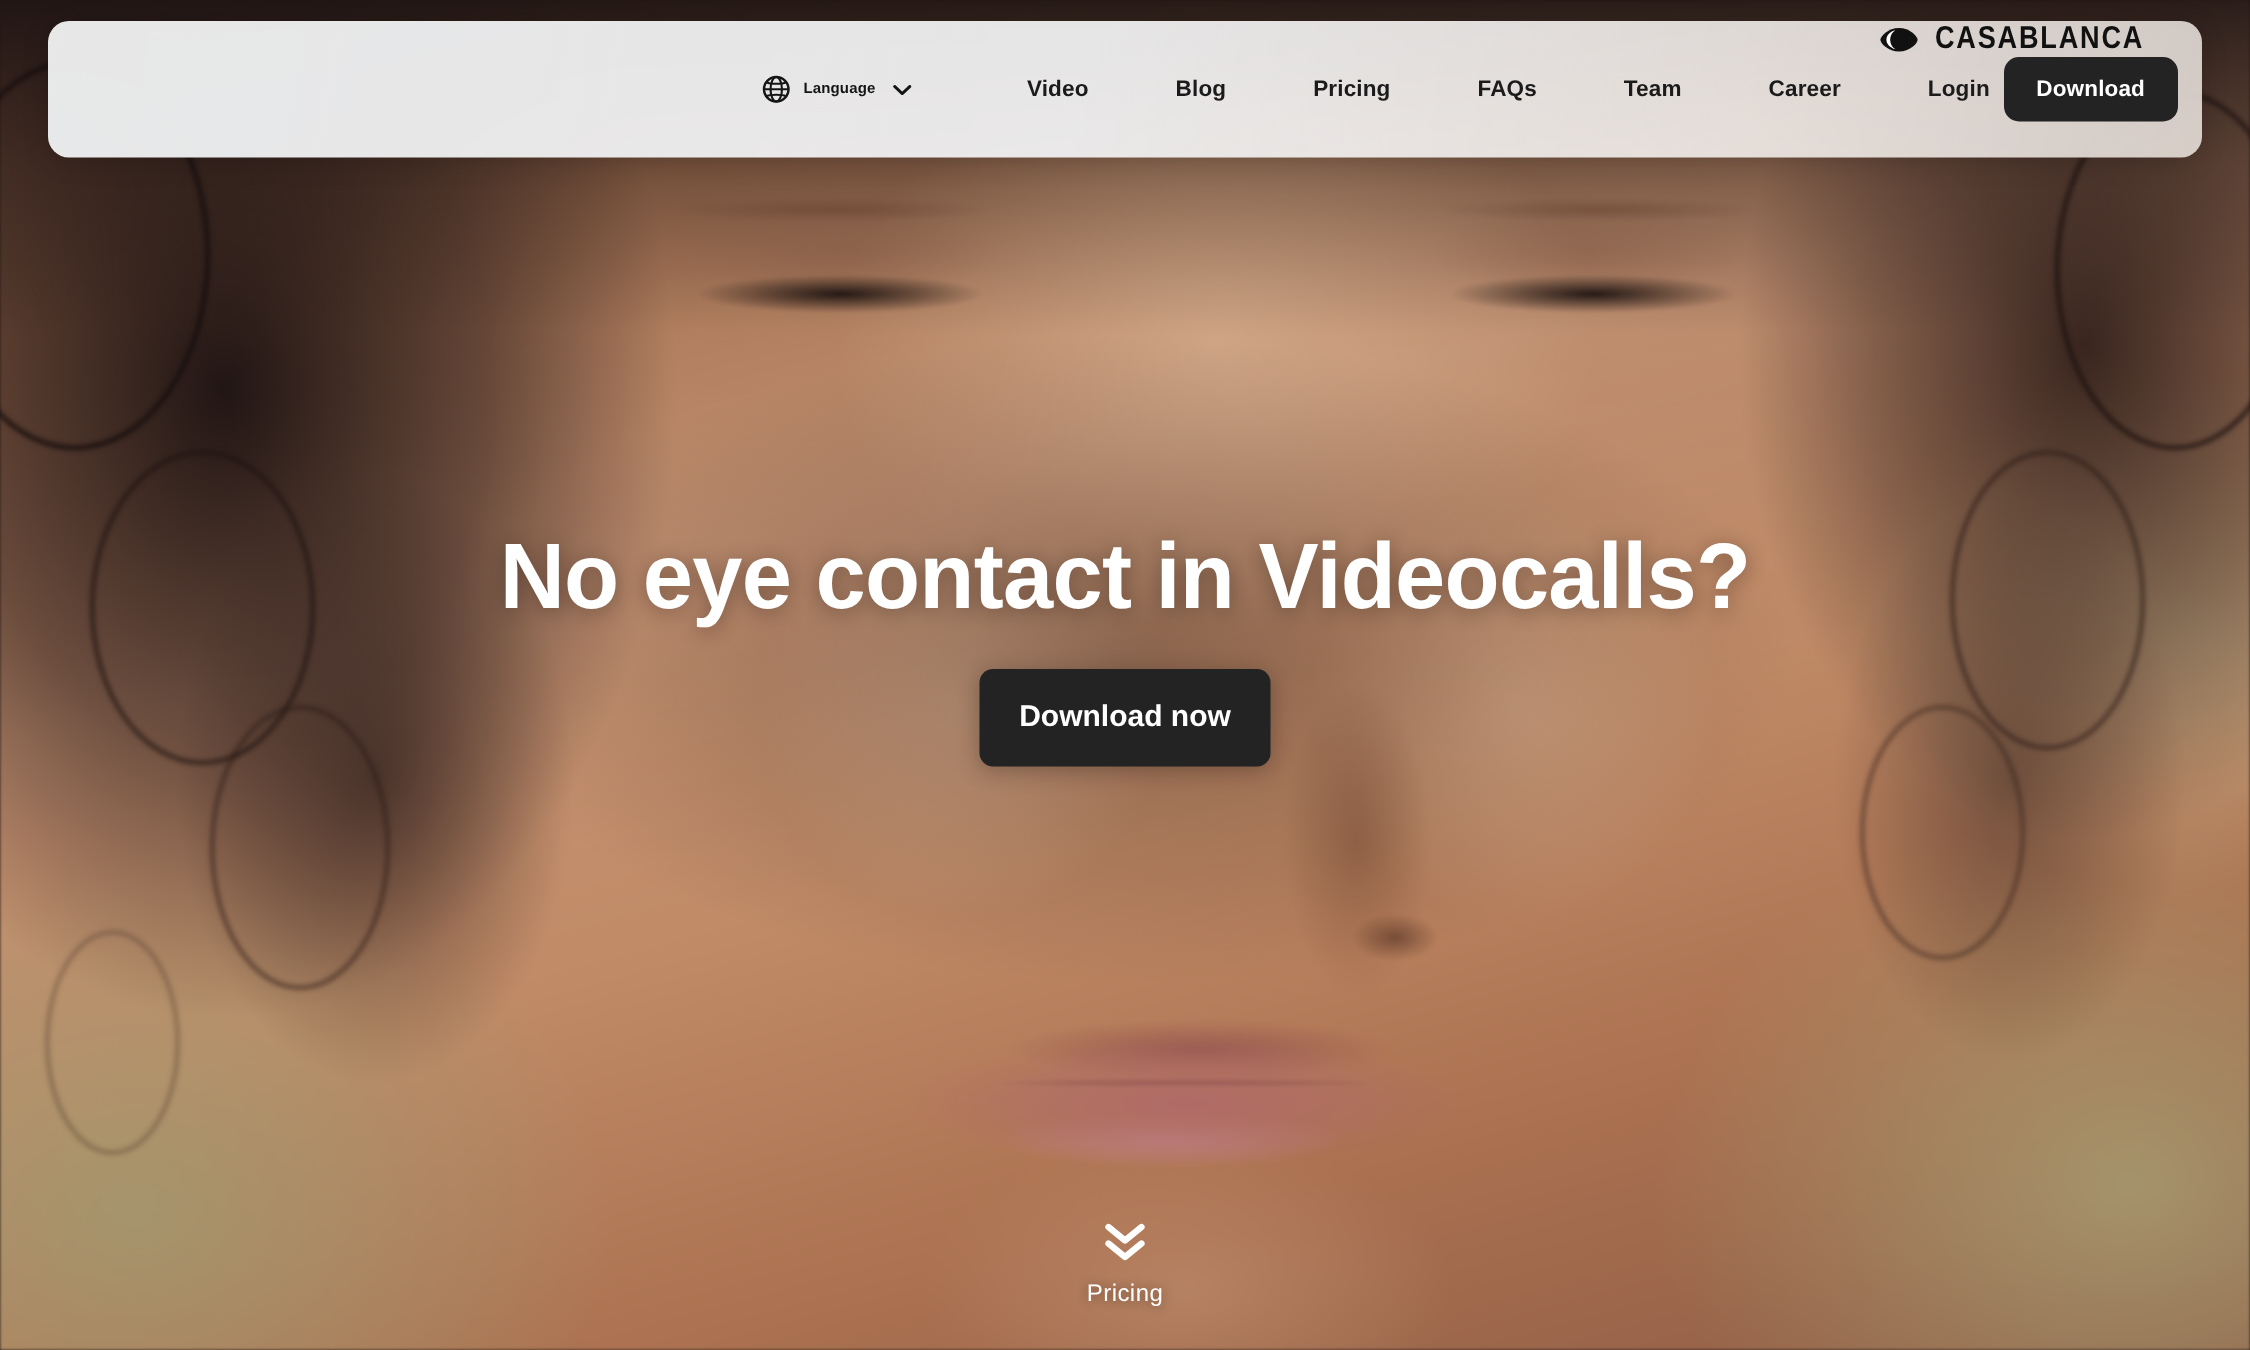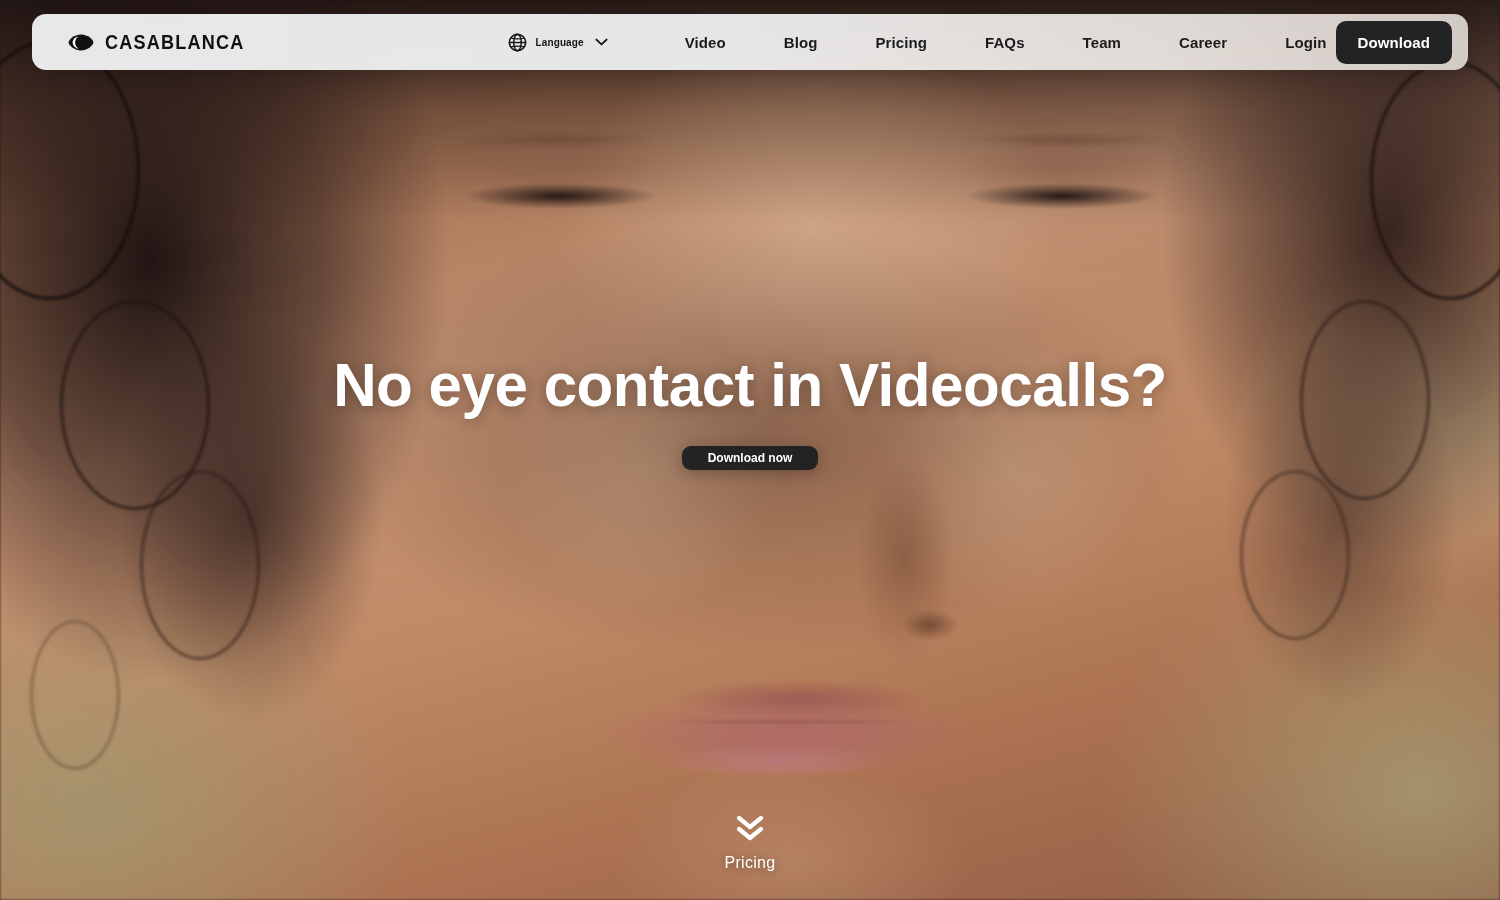--- a/index.html
+++ b/index.html
@@ -76,27 +76,28 @@
   .scrim {
     position:absolute; inset:0;
     background:
       radial-gradient(ellipse 620px 300px at 750px 440px, rgba(30,18,16,.34) 0%, rgba(30,18,16,0) 72%),
       linear-gradient(to bottom, rgba(20,12,12,.30) 0%, rgba(20,12,12,.05) 25%, rgba(20,12,12,0) 55%);
   }
 
   
   .navbar {
     position:absolute; left:32px; top:14px;
-    width:1436px; height:56px;
+    width:1436px; height:91px;
     border-radius:14px;
     background:linear-gradient(100deg, rgba(238,239,240,.97) 0%, rgba(240,240,241,.95) 48%, rgba(246,242,239,.88) 78%, rgba(249,243,238,.80) 100%);
     backdrop-filter:blur(14px);
-    display:flex; align-items:center;
+    display:flex; align-items:flex-end;
     padding:0 16px 0 36px;
     box-shadow:0 2px 18px rgba(0,0,0,.16);
+    flex-direction:column;
   }
   .brand { display:flex; align-items:center; gap:11px; }
   .eye-logo { width:26px; height:17px; display:block; }
   .brand-name {
     font-size:21px; font-weight:700; letter-spacing:1.4px;
     color:#111; transform:scaleX(.86); transform-origin:left center;
     font-family:"Liberation Sans", sans-serif;
   }
   .nav-right { margin-left:auto; display:flex; align-items:center; }
   .lang {
@@ -136,23 +137,23 @@
   .hero-sub {
     margin-top:24px;
     font-size:25px; font-weight:400; color:#fff;
     letter-spacing:.1px;
     text-shadow:0 1px 10px rgba(40,24,20,.40);
   }
   .hero-cta {
     margin-top:28px;
     display:inline-block;
     background:#232323; color:#fff;
-    font-size:12px; font-weight:700;
+    font-size:20px; font-weight:700;
     border:none; border-radius:9px;
-    padding:5px 26px; cursor:pointer;
+    padding:21px 26px; cursor:pointer;
     font-family:"Liberation Sans", sans-serif;
     box-shadow:0 3px 14px rgba(30,18,16,.30);
   }
 
   
   .scroll-ind {
     position:absolute; left:0; right:0; bottom:28px;
     display:flex; flex-direction:column; align-items:center; gap:10px;
     cursor:pointer;
   }

